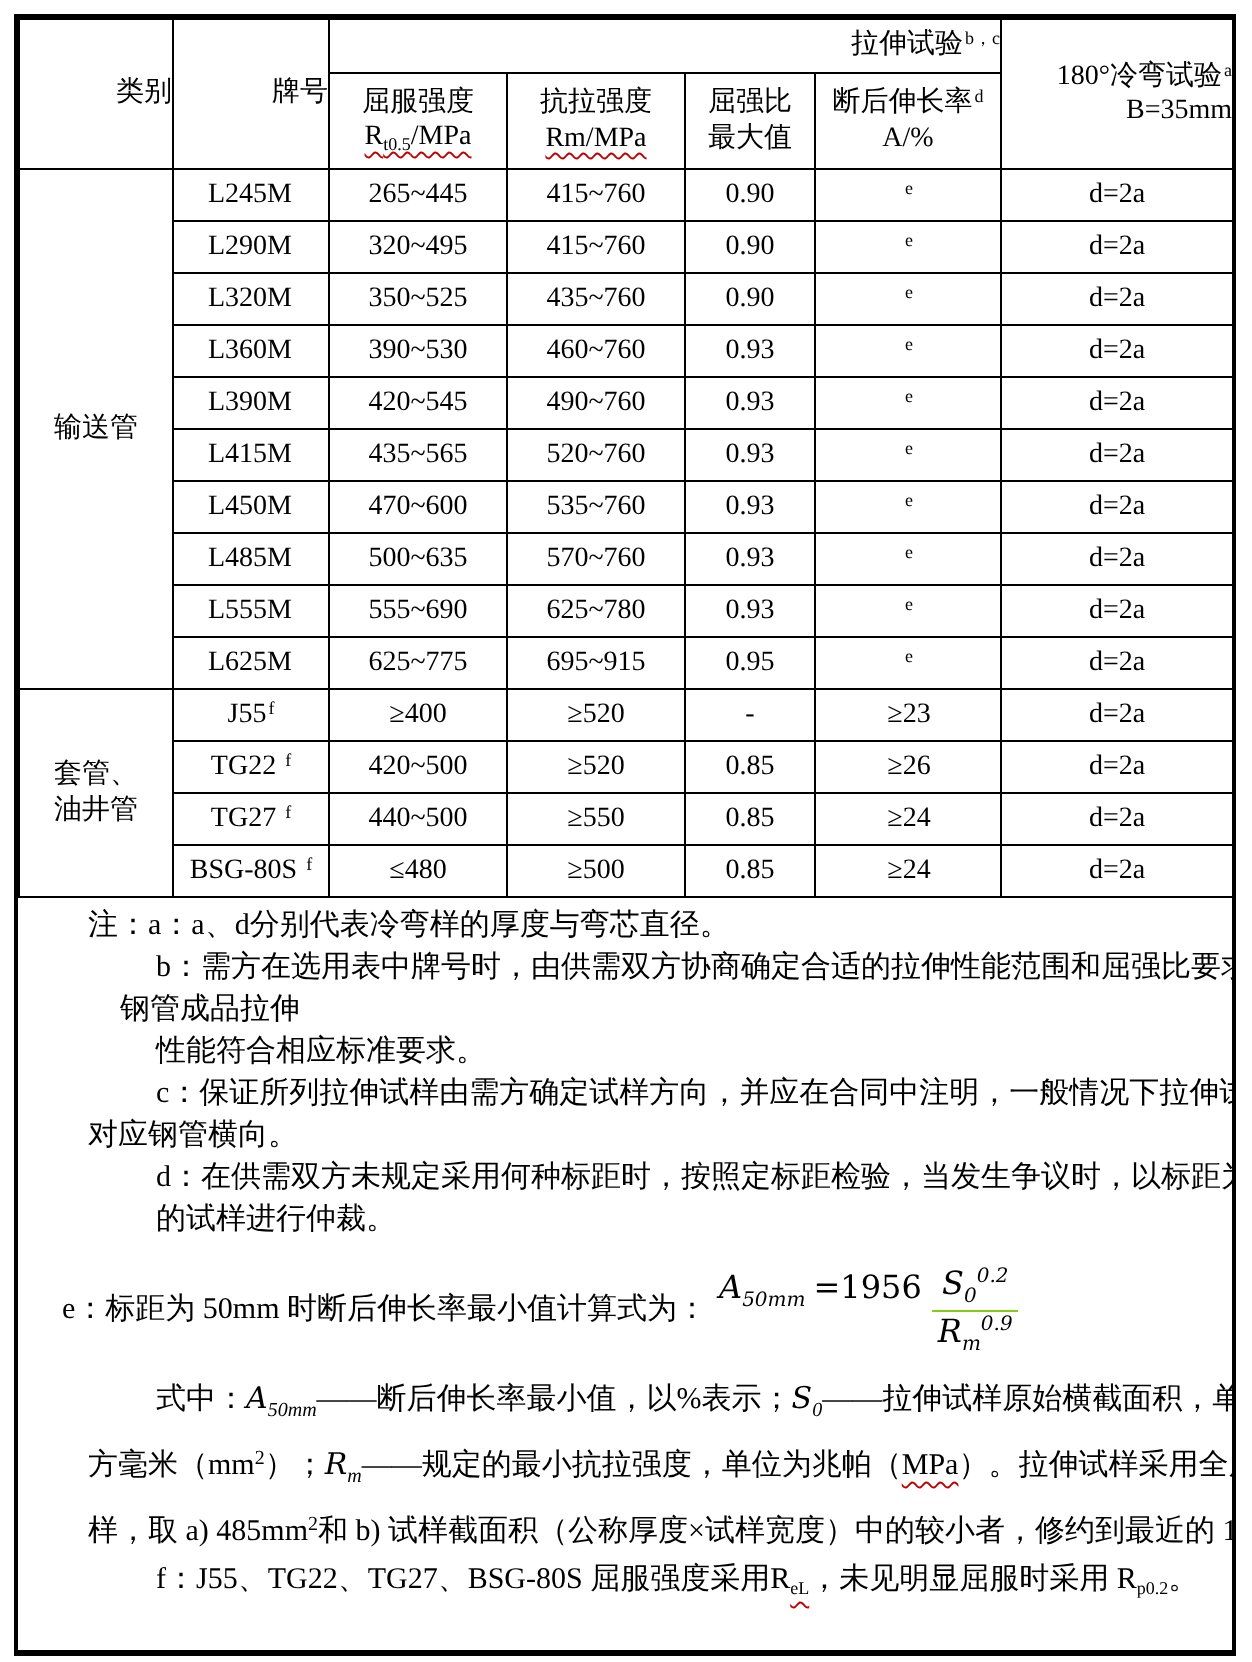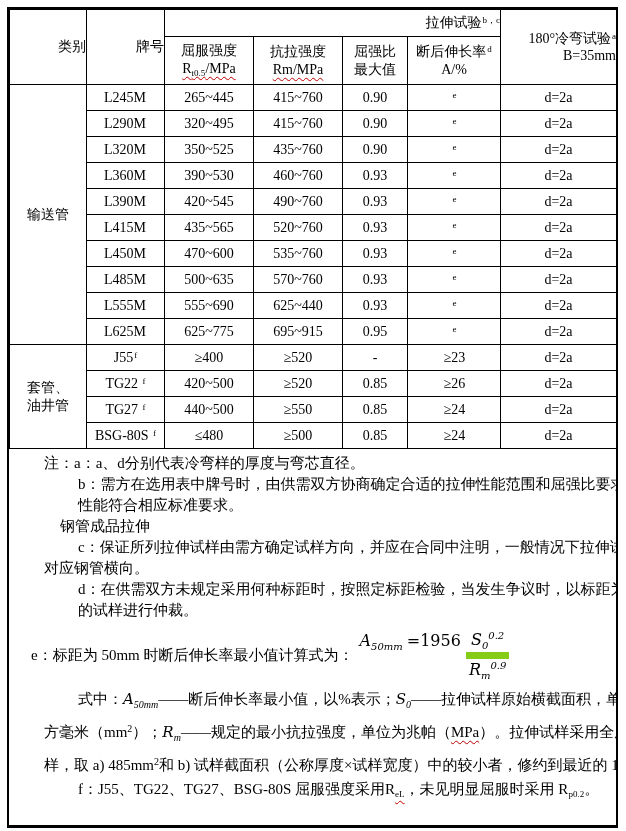--- a/index.html
+++ b/index.html
@@ -40,21 +40,21 @@
   }
   .math{
     font-family:"DejaVu Serif",serif;font-size:16px;font-style:italic;
     display:inline-flex;align-items:flex-start;margin-left:6px;
   }
   .math i{font-style:italic;}
   .msub{font-size:10px;font-style:italic;vertical-align:-4px;}
   .mexp{font-size:10px;font-style:italic;vertical-align:6px;}
   .coeff{font-style:normal;margin:0 5px 0 4px;}
   .frac{display:inline-block;text-align:center;vertical-align:middle;line-height:1.1;}
-  .frac .num{display:block;border-bottom:7px solid #84cc16;padding:0 3px 1px 3px;}
+  .frac .num{display:block;border-bottom:1px solid #84cc16;padding:0 3px 1px 3px;}
   .frac .den{display:block;padding:1px 3px 0 3px;}
   .sup2{font-size:10px;vertical-align:5px;}
 </style>
 </head>
 <body>
 
 <div class="frame">
 
   <table>
     <colgroup>
@@ -161,21 +161,21 @@
       <td><span>L485M</span><sup class="s"></sup></td>
       <td>500~635</td>
       <td>570~760</td>
       <td>0.93</td>
       <td><sup class="s">e</sup><span></span></td>
       <td>d=2a</td>
     </tr>
     <tr class="data">
       <td><span>L555M</span><sup class="s"></sup></td>
       <td>555~690</td>
-      <td>625~440</td>
+      <td>625~780</td>
       <td>0.93</td>
       <td><sup class="s">e</sup><span></span></td>
       <td>d=2a</td>
     </tr>
     <tr class="data">
       <td><span>L625M</span><sup class="s"></sup></td>
       <td>625~775</td>
       <td>695~915</td>
       <td>0.95</td>
       <td><sup class="s">e</sup><span></span></td>
@@ -217,22 +217,22 @@
       <td>0.85</td>
       <td><sup class="s"></sup><span>≥24</span></td>
       <td>d=2a</td>
     </tr>
     </tbody>
   </table>
 
   <div class="notes">
     <div class="nl">注：a：a、d分别代表冷弯样的厚度与弯芯直径。</div>
     <div class="nl ind">b：需方在选用表中牌号时，由供需双方协商确定合适的拉伸性能范围和屈强比要求，以保证</div>
+    <div class="nl ind-s">钢管成品拉伸</div>
     <div class="nl ind">性能符合相应标准要求。</div>
-    <div class="nl ind-s">钢管成品拉伸</div>
     <div class="nl ind">c：保证所列拉伸试样由需方确定试样方向，并应在合同中注明，一般情况下拉伸试样方向为</div>
     <div class="nl">对应钢管横向。</div>
     <div class="nl ind">d：在供需双方未规定采用何种标距时，按照定标距检验，当发生争议时，以标距为 50mm、</div>
     <div class="nl ind">的试样进行仲裁。</div>
 
     <div class="nl formula-line ind-s">
       <span>e：标距为 50mm 时断后伸长率最小值计算式为：</span>
       <span class="math">
         <span><i>A</i><sub class="msub">50mm</sub></span>
         <span class="coeff">=1956</span>

